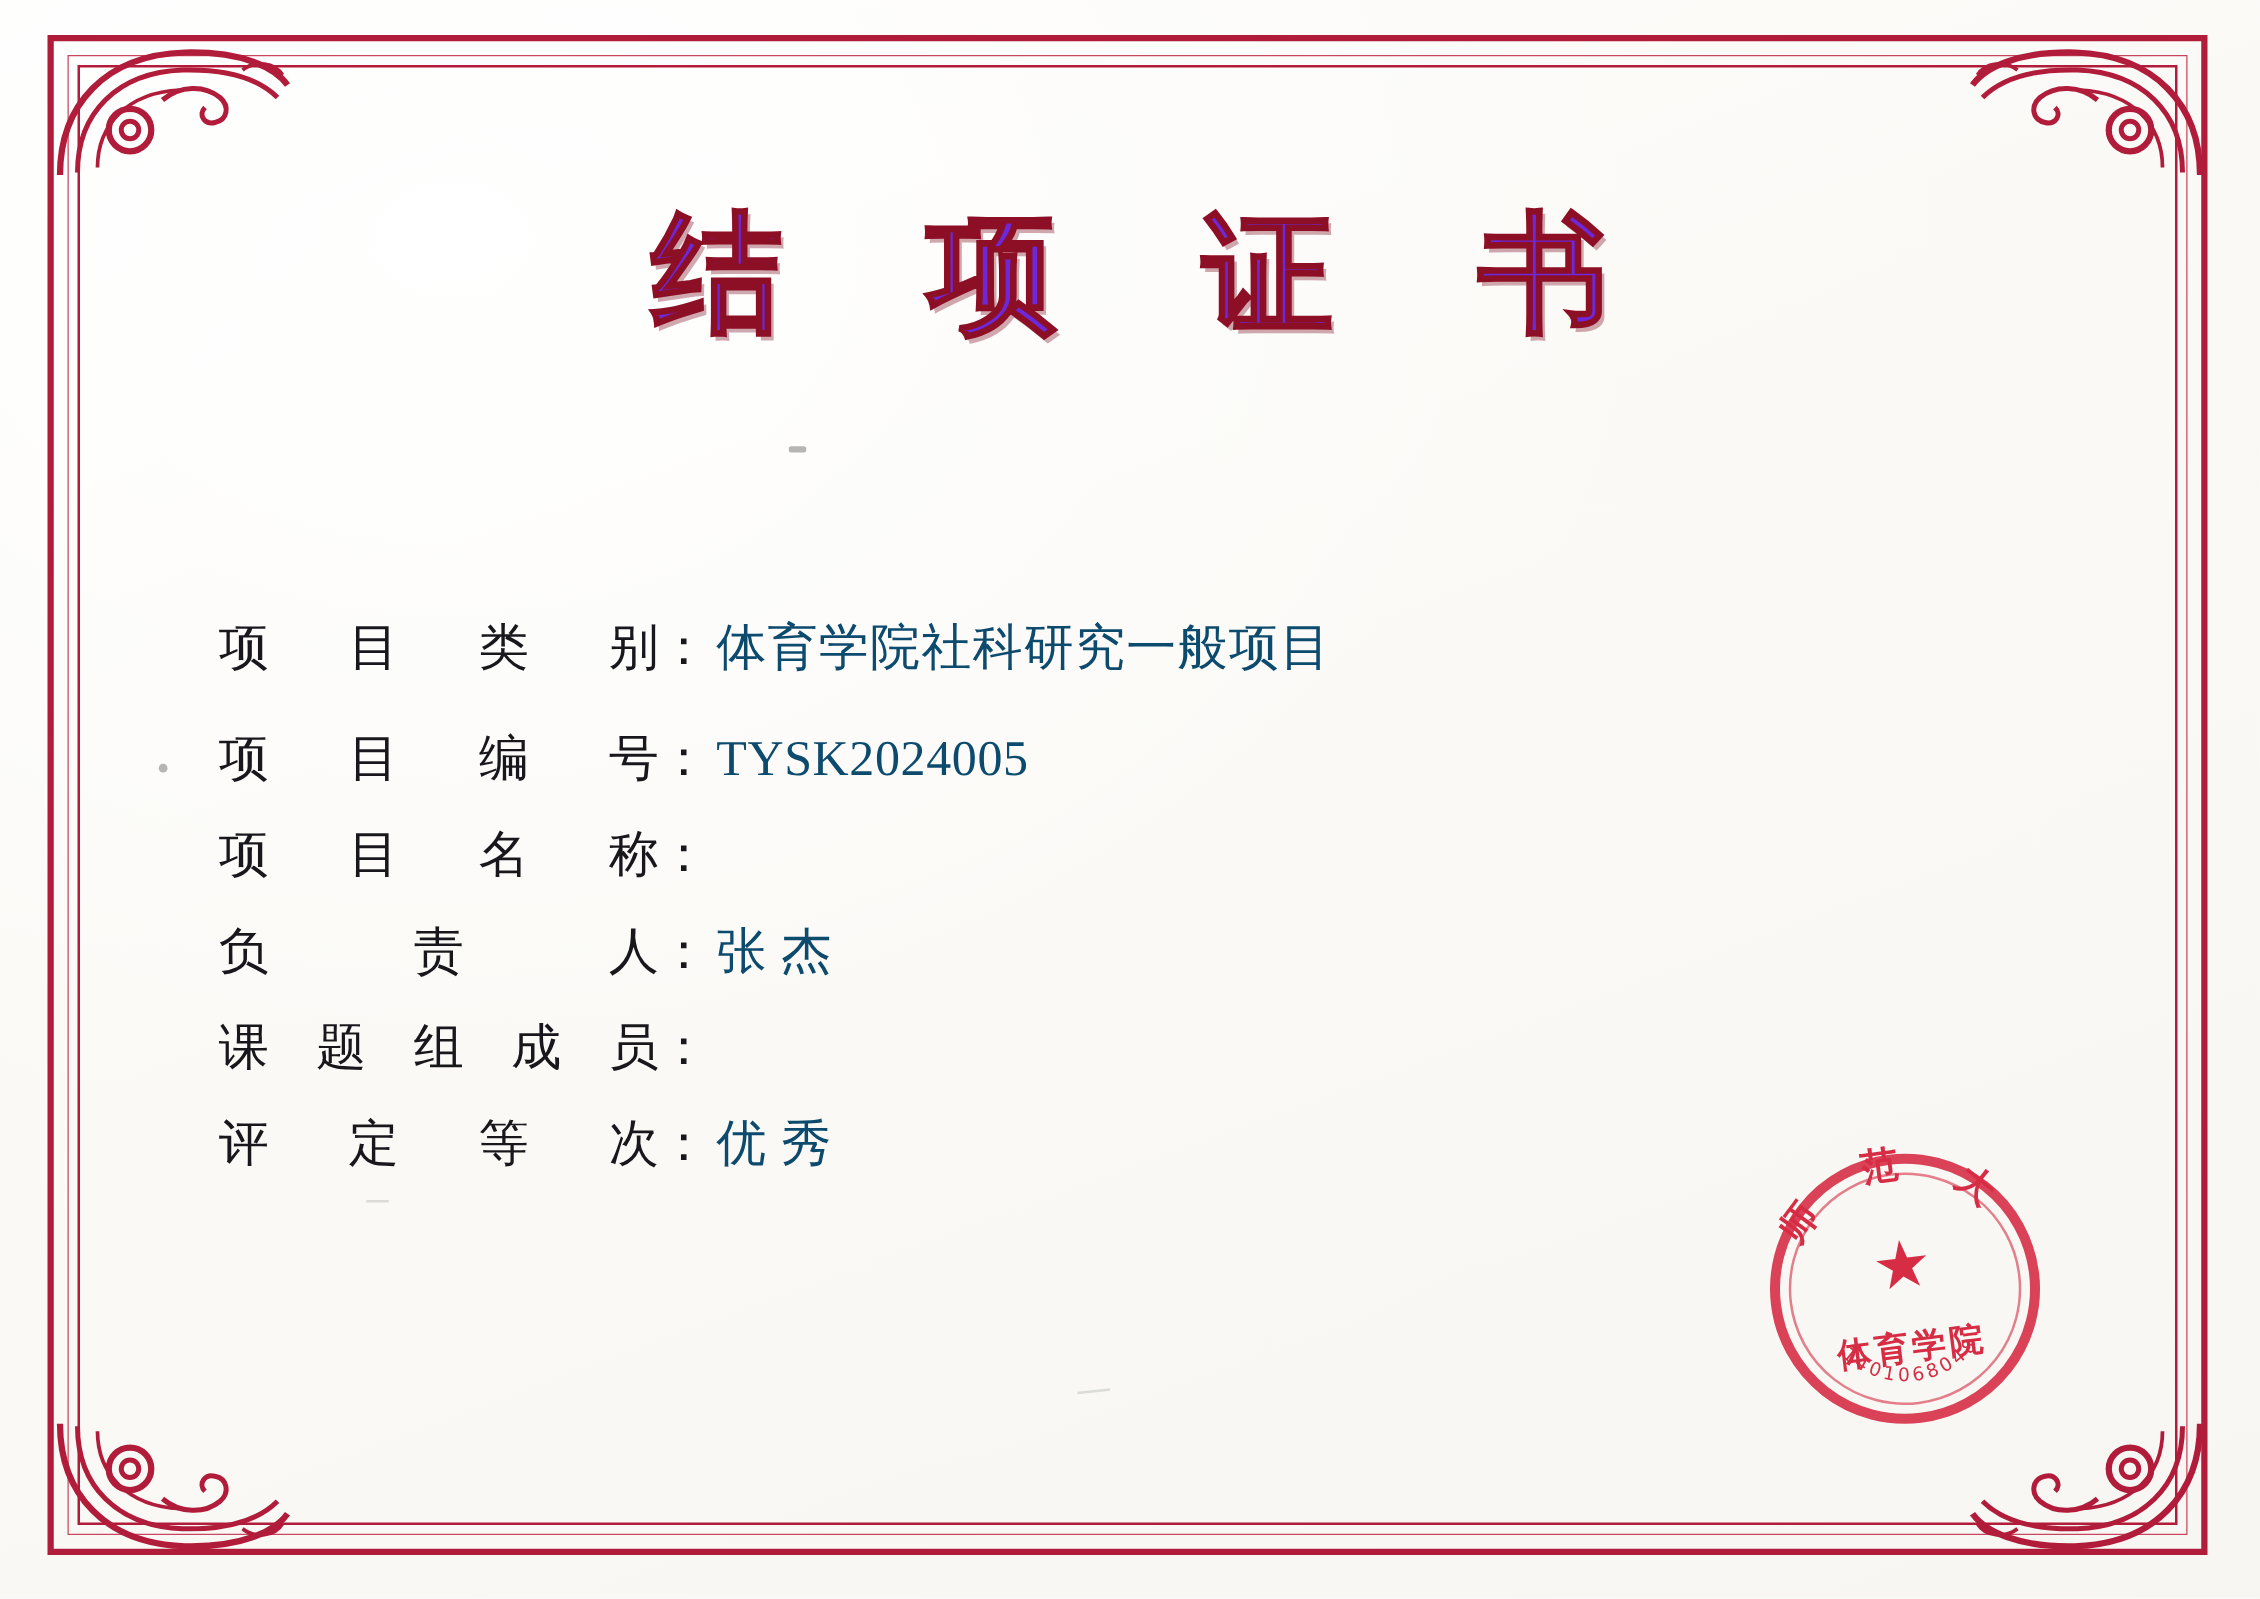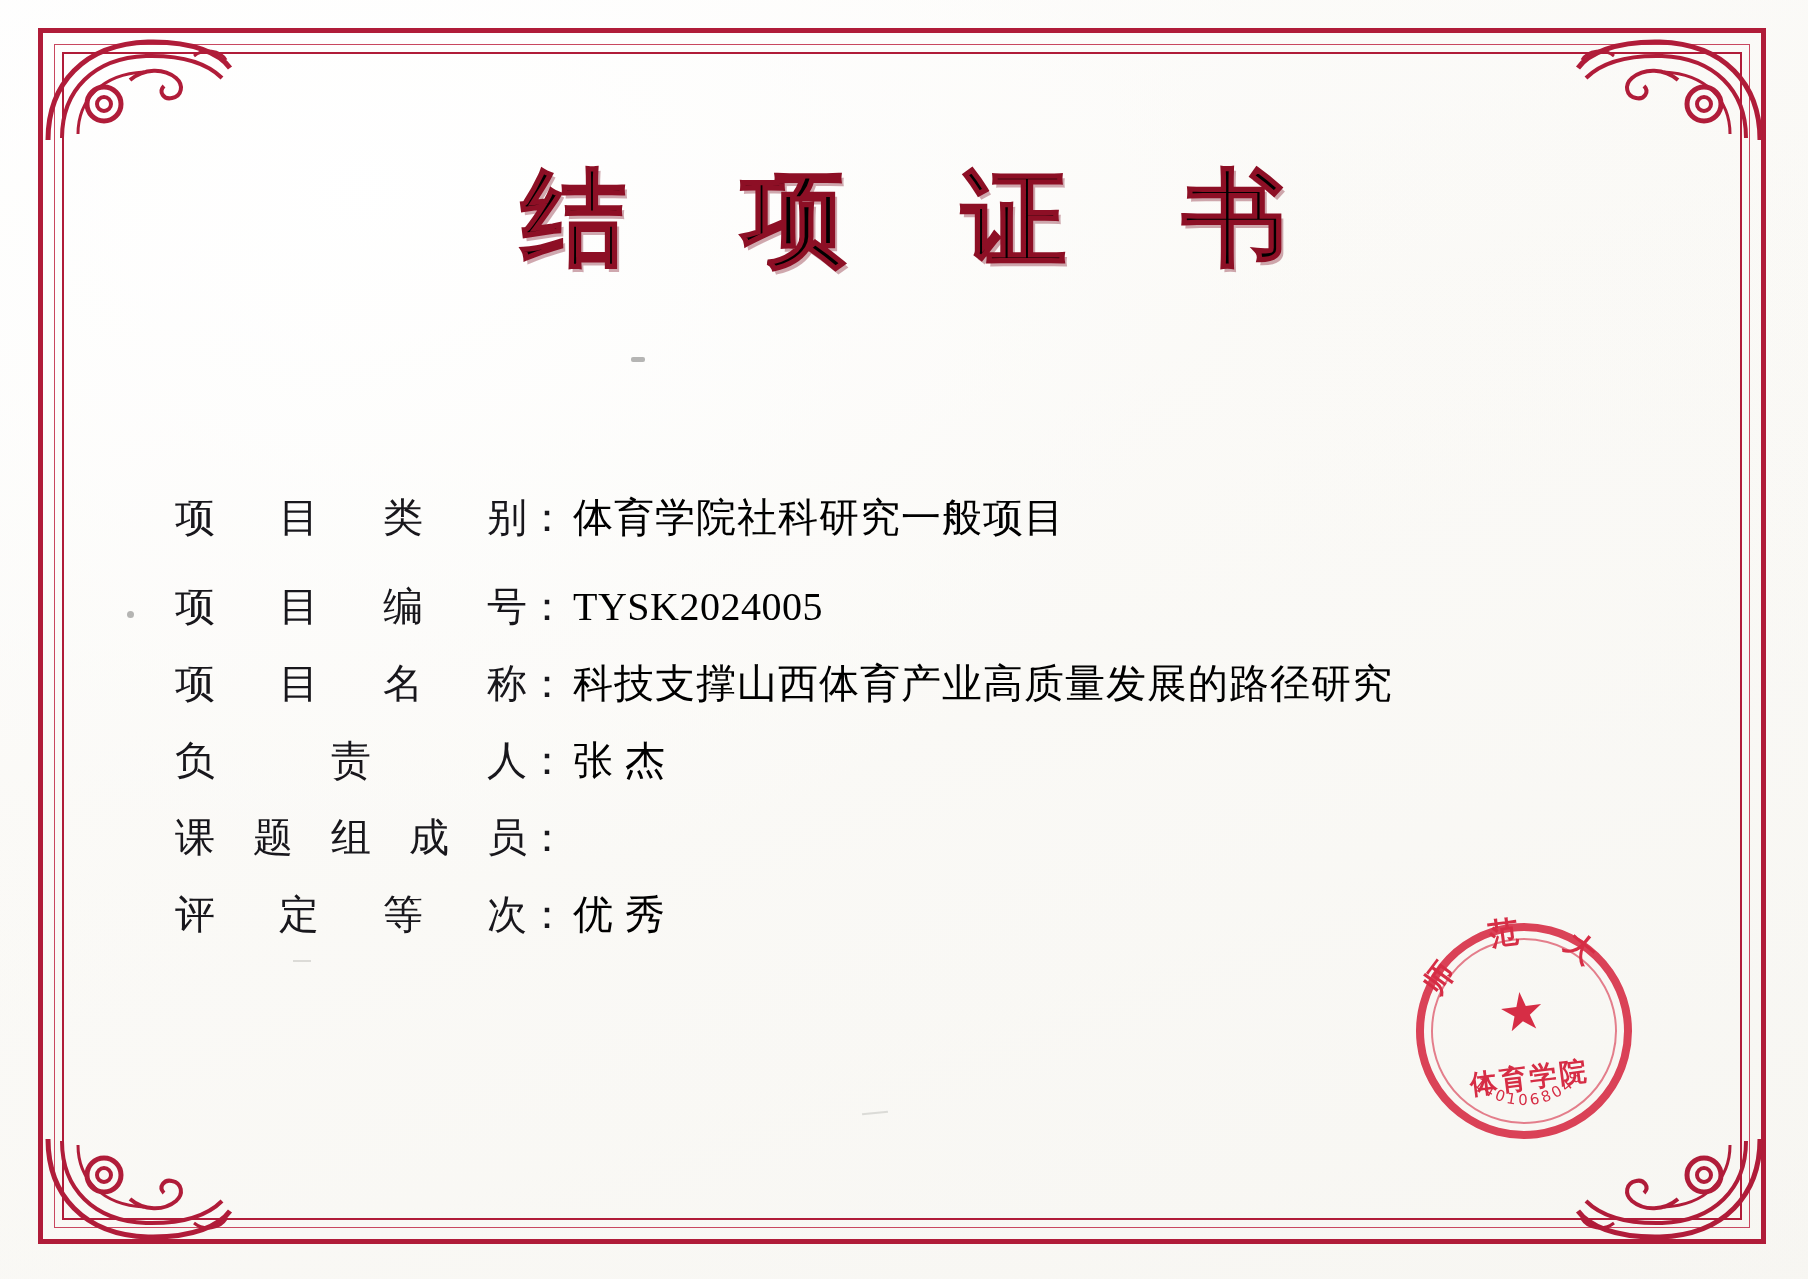--- a/index.html
+++ b/index.html
@@ -78,21 +78,21 @@
   .title {
     position: absolute;
     left: 0; right: 0;
     top: 150px;
     text-align: center;
     font-family: "DejaVu Serif", "Liberation Serif", serif;
     font-size: 104px;
     font-weight: 700;
     letter-spacing: 40px;
     text-indent: 40px;
-    color: #000000;
+    color: #6d28d9;
     -webkit-text-stroke: 2px #8d0f25;
     text-shadow: 3px 4px 0 rgba(120,10,28,0.35);
     white-space: nowrap;
   }
 
   
   .fields {
     position: absolute;
     left: 175px;
     top: 490px;
@@ -114,21 +114,21 @@
     letter-spacing: 0;
   }
   .field-label .ch { display: inline-block; }
   .field-colon {
     font-size: 40px;
     color: #18171c;
     margin-right: 6px;
   }
   .field-value {
     font-size: 40px;
-    color: #000000;
+    color: #0c4a6e;
     letter-spacing: 1px;
   }
   .field-value.mono {
     font-family: "Liberation Serif", "DejaVu Serif", serif;
     letter-spacing: 0.5px;
     margin-top: 16px;
   }
   .field-value.members {
     letter-spacing: 2px;
   }
@@ -251,21 +251,20 @@
     </div>
 
     <div class="field-row">
       <span class="field-label">
         <span class="ch">项</span>
           <span class="ch">目</span>
           <span class="ch">名</span>
           <span class="ch">称</span>
       </span>
       <span class="field-colon">：</span>
-      <span class="field-value">科技支撑山西体育产业高质量发展的路径研究</span>
     </div>
 
     <div class="field-row">
       <span class="field-label">
         <span class="ch">负</span>
           <span class="ch">责</span>
           <span class="ch">人</span>
       </span>
       <span class="field-colon">：</span>
       <span class="field-value">张 杰</span>

